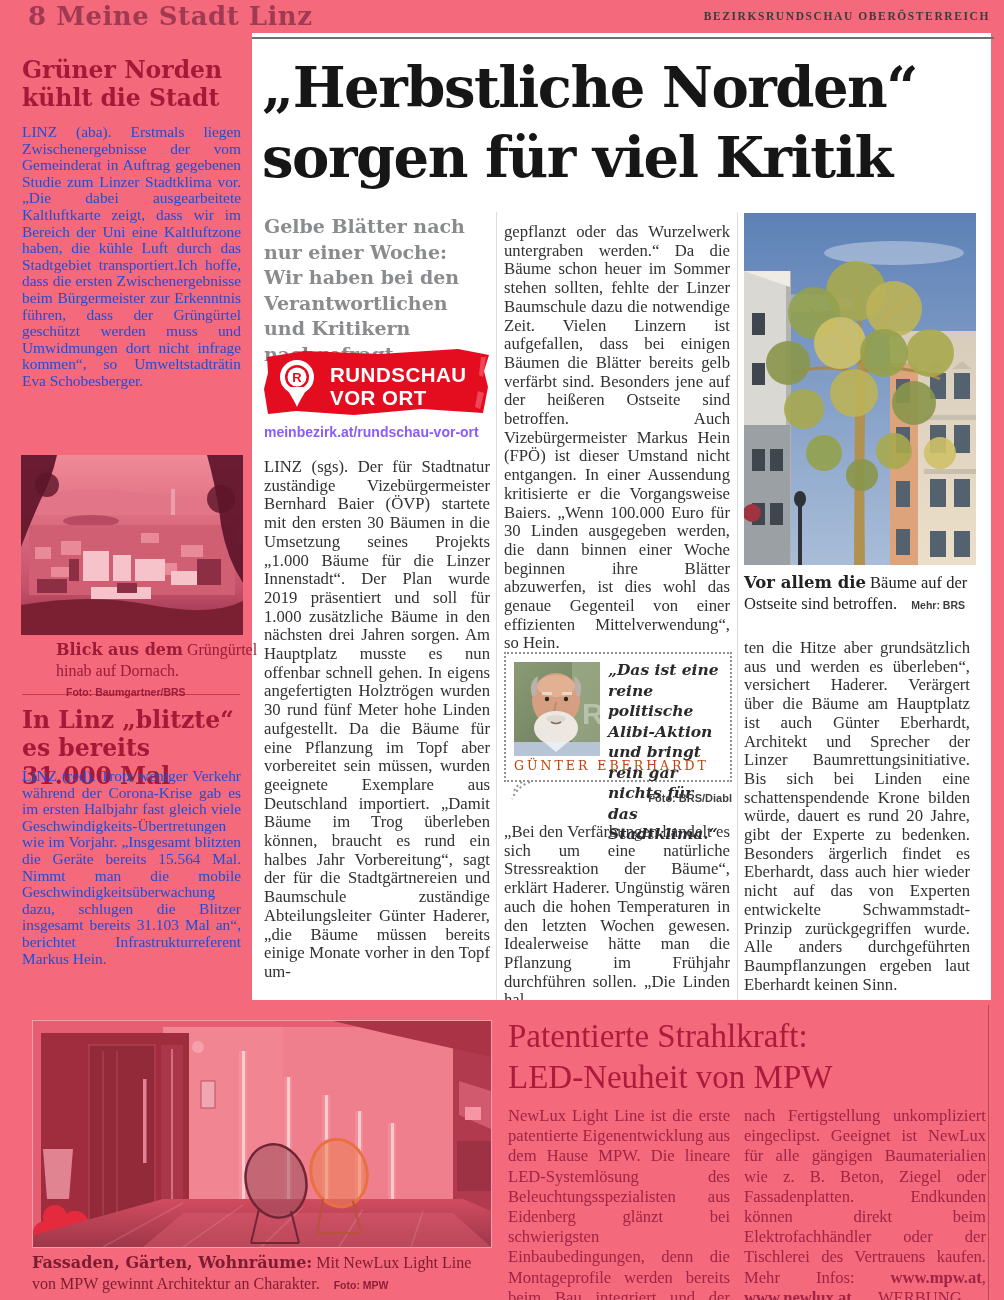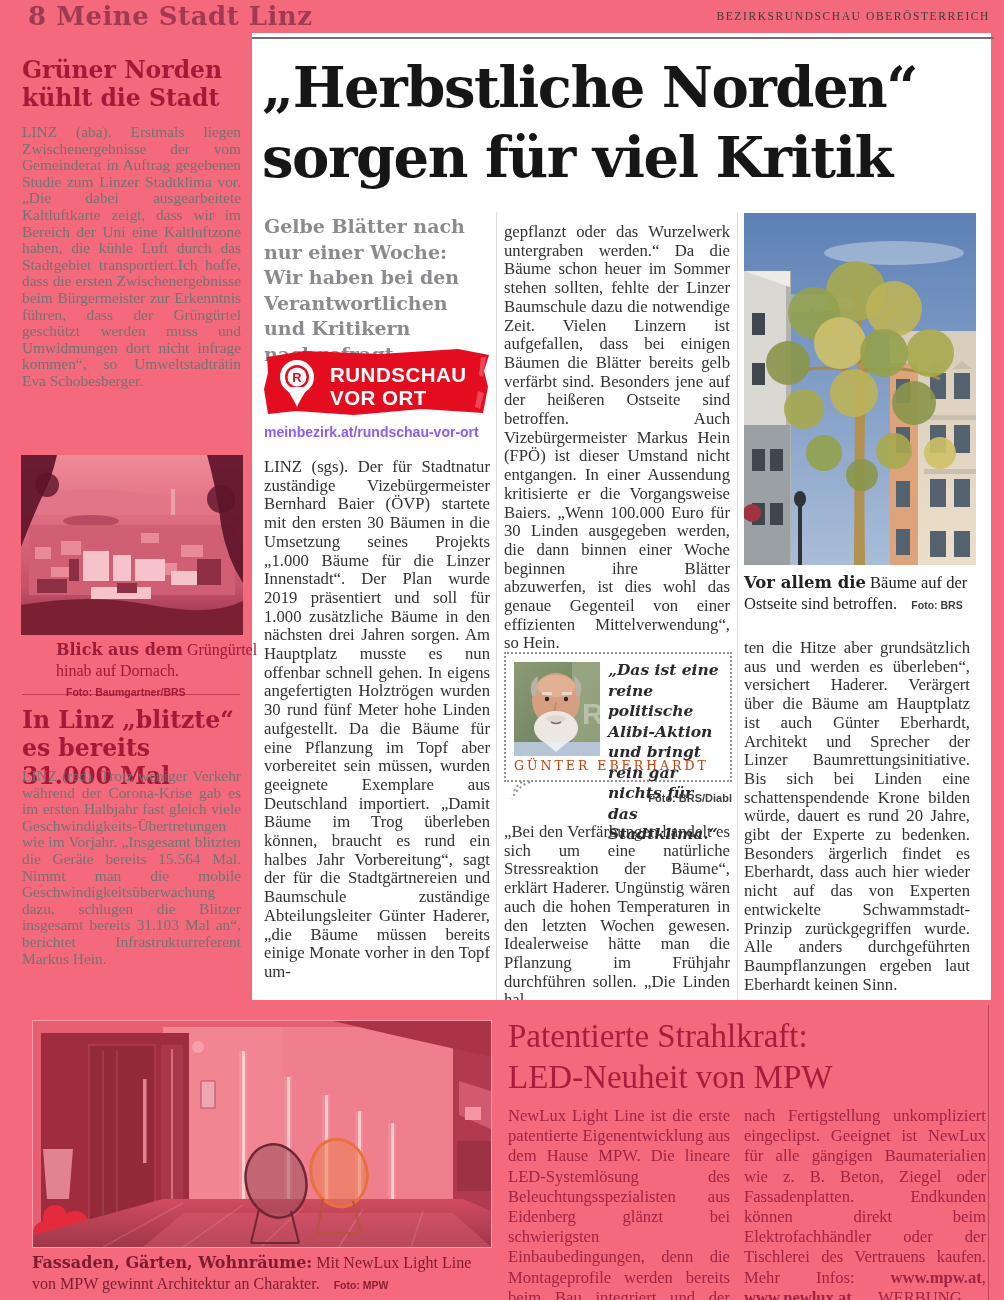--- a/index.html
+++ b/index.html
@@ -4,28 +4,28 @@
 <style>
   html,body{margin:0;padding:0;background:#fff;}
   #page{position:relative;width:1004px;height:1300px;background:#fff;overflow:hidden;
         font-family:"Liberation Serif",serif;padding-left:20px;}
   .abs{position:absolute;}
   
   .band{left:0;top:0;width:1004px;height:33px;background:#f4697b;}
   .right-strip{left:991px;top:0;width:13px;height:1300px;background:#f4697b;}
   .page-head-title{left:28px;top:1px;font-family:"DejaVu Serif",serif;font-weight:bold;
         font-size:26px;color:#a03a52;letter-spacing:.5px;}
-  .masthead{right:34px;top:10px;font-family:"Liberation Serif",serif;font-weight:normal;
+  .masthead{right:34px;top:10px;font-family:"Liberation Serif",serif;font-weight:bold;
         font-size:11.5px;letter-spacing:1.6px;color:#3c3c3c;}
   .head-rule{left:10px;top:37px;width:984px;height:2px;background:#6f6f6f;}
   
   .sidebar{left:0;top:33px;width:252px;height:967px;background:#f4697b;}
   .side-title{font-family:"DejaVu Serif",serif;font-weight:bold;font-size:23.5px;
         line-height:28px;color:#a51838;width:220px;}
-  .side-body{font-size:15.4px;line-height:16.6px;color:#737373;text-align:justify;width:219px;}
+  .side-body{font-size:15.4px;line-height:16.6px;color:#1d4ed8;text-align:justify;width:219px;}
   .side-divider{left:22px;top:694px;width:218px;height:1px;background:rgba(150,25,55,.55);}
   .caption{font-size:16px;line-height:20.5px;margin-left:35px;}
   .cap-bold{font-family:"DejaVu Serif",serif;font-weight:bold;}
   .credit{font-family:"Liberation Sans",sans-serif;font-size:10.5px;font-weight:bold;margin-left:10px;white-space:nowrap;}
   
   .headline{left:262px;top:52px;width:720px;font-family:"DejaVu Serif",serif;font-weight:bold;
         font-size:56px;line-height:70px;letter-spacing:-1.5px;color:#161616;}
   .vrule{top:212px;width:1px;height:788px;background:#dcdcdc;}
   .lead{left:264px;top:214px;width:226px;font-family:"DejaVu Serif",serif;font-weight:bold;
         font-size:19px;line-height:25.5px;color:#8a8b8e;}
@@ -269,21 +269,21 @@
         <circle cx="110" cy="180" r="24" fill="#bdb258"></circle>
         <circle cx="80" cy="240" r="18" fill="#93a14c"></circle>
         <circle cx="150" cy="238" r="18" fill="#a7a94e"></circle>
         <circle cx="196" cy="240" r="16" fill="#cfc167"></circle>
         <circle cx="118" cy="262" r="16" fill="#89964a"></circle>
       </g>
     </svg>
   </div>
   <div class="abs tree-caption">
     <span class="cap-bold">Vor allem die</span><span> Bäume auf der Ostseite sind betroffen.</span>
-    <span class="credit" style="color:#3e3e3e;">Foto: BRS</span>
+    <span class="credit" style="color:#3e3e3e;">Mehr: BRS</span>
   </div>
   <div class="abs body-col" style="left:744px;top:628px;">ten die Hitze aber grundsätzlich aus und werden es überleben“, versichert Haderer. Verärgert über die Bäume am Hauptplatz ist auch Günter Eberhardt, Architekt und Sprecher der Linzer Baumrettungsinitiative. Bis sich bei Linden eine schattenspendende Krone bilden würde, dauert es rund 20 Jahre, gibt der Experte zu bedenken. Besonders ärgerlich findet es Eberhardt, dass auch hier wieder nicht auf das von Experten entwickelte Schwammstadt-Prinzip zurückgegriffen wurde. Alle anders durchgeführten Baumpflanzungen ergeben laut Eberhardt keinen Sinn.</div>
 
   <div class="abs adsection"></div>
   <div class="abs ad-edge-line"></div>
 
   <div class="abs ad-img-frame">
     <svg width="458" height="226" viewBox="0 0 458 226">
       <defs>
         <linearGradient id="floorg" x1="0" y1="0" x2="0" y2="1">

